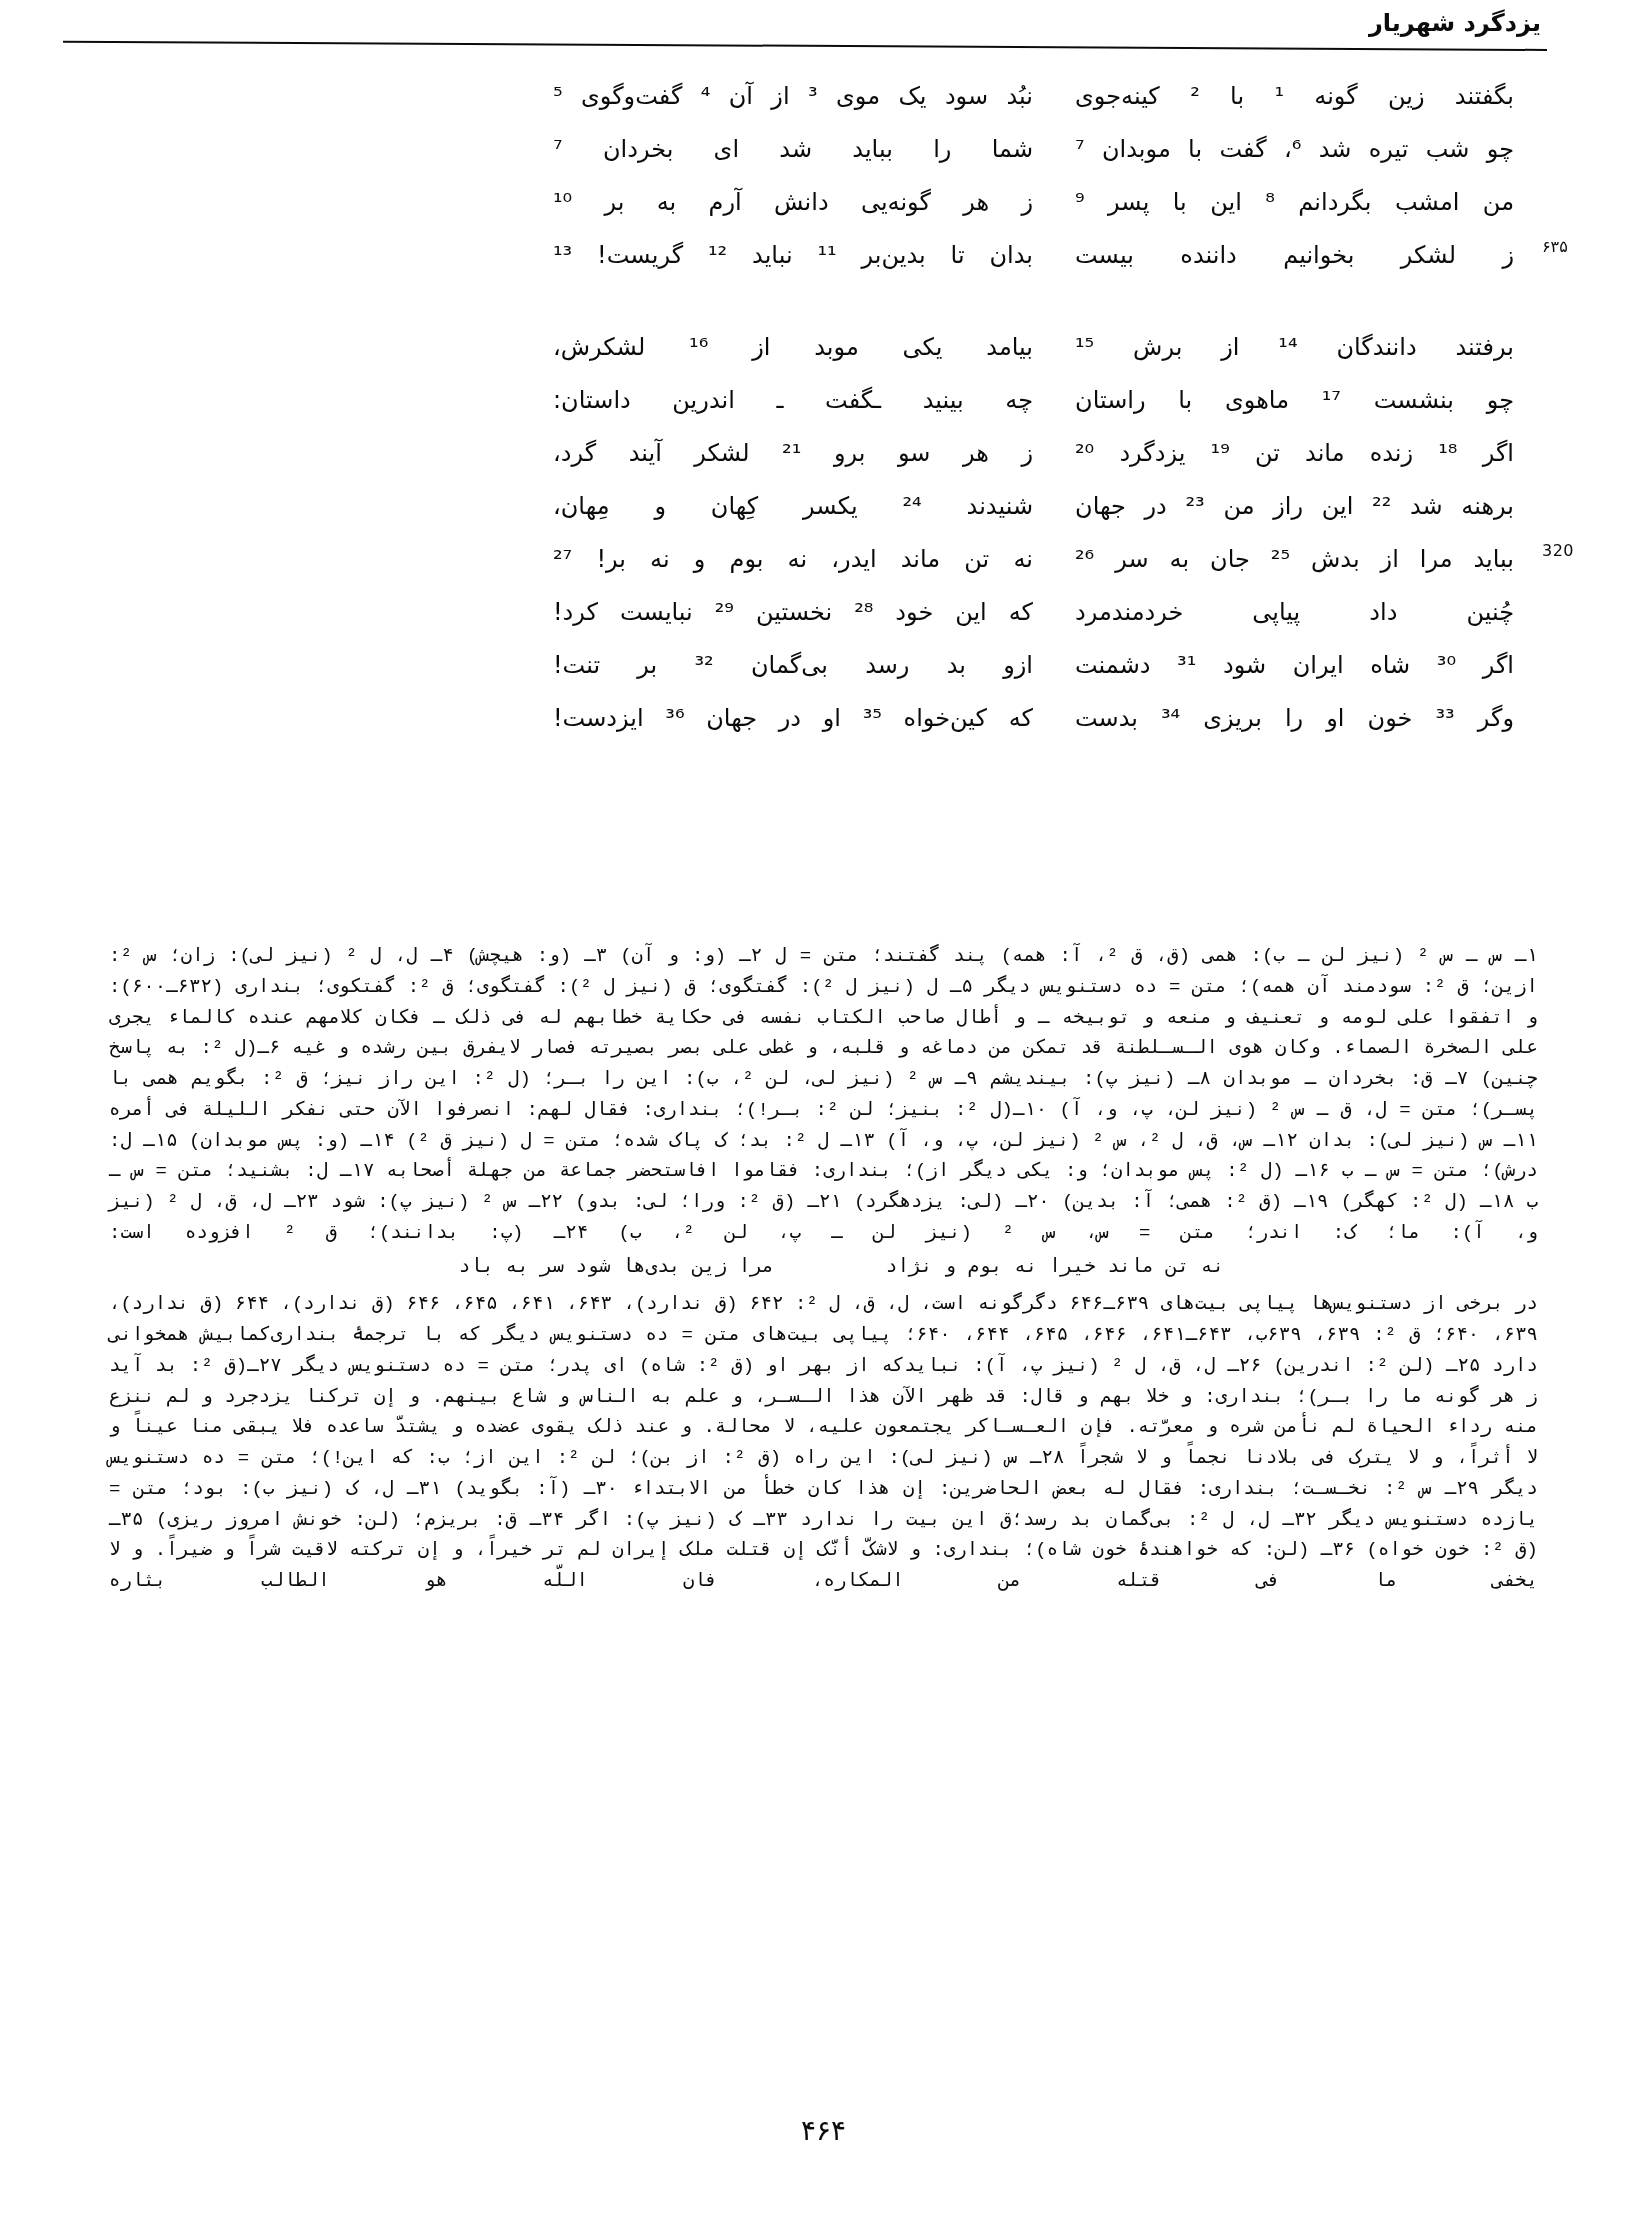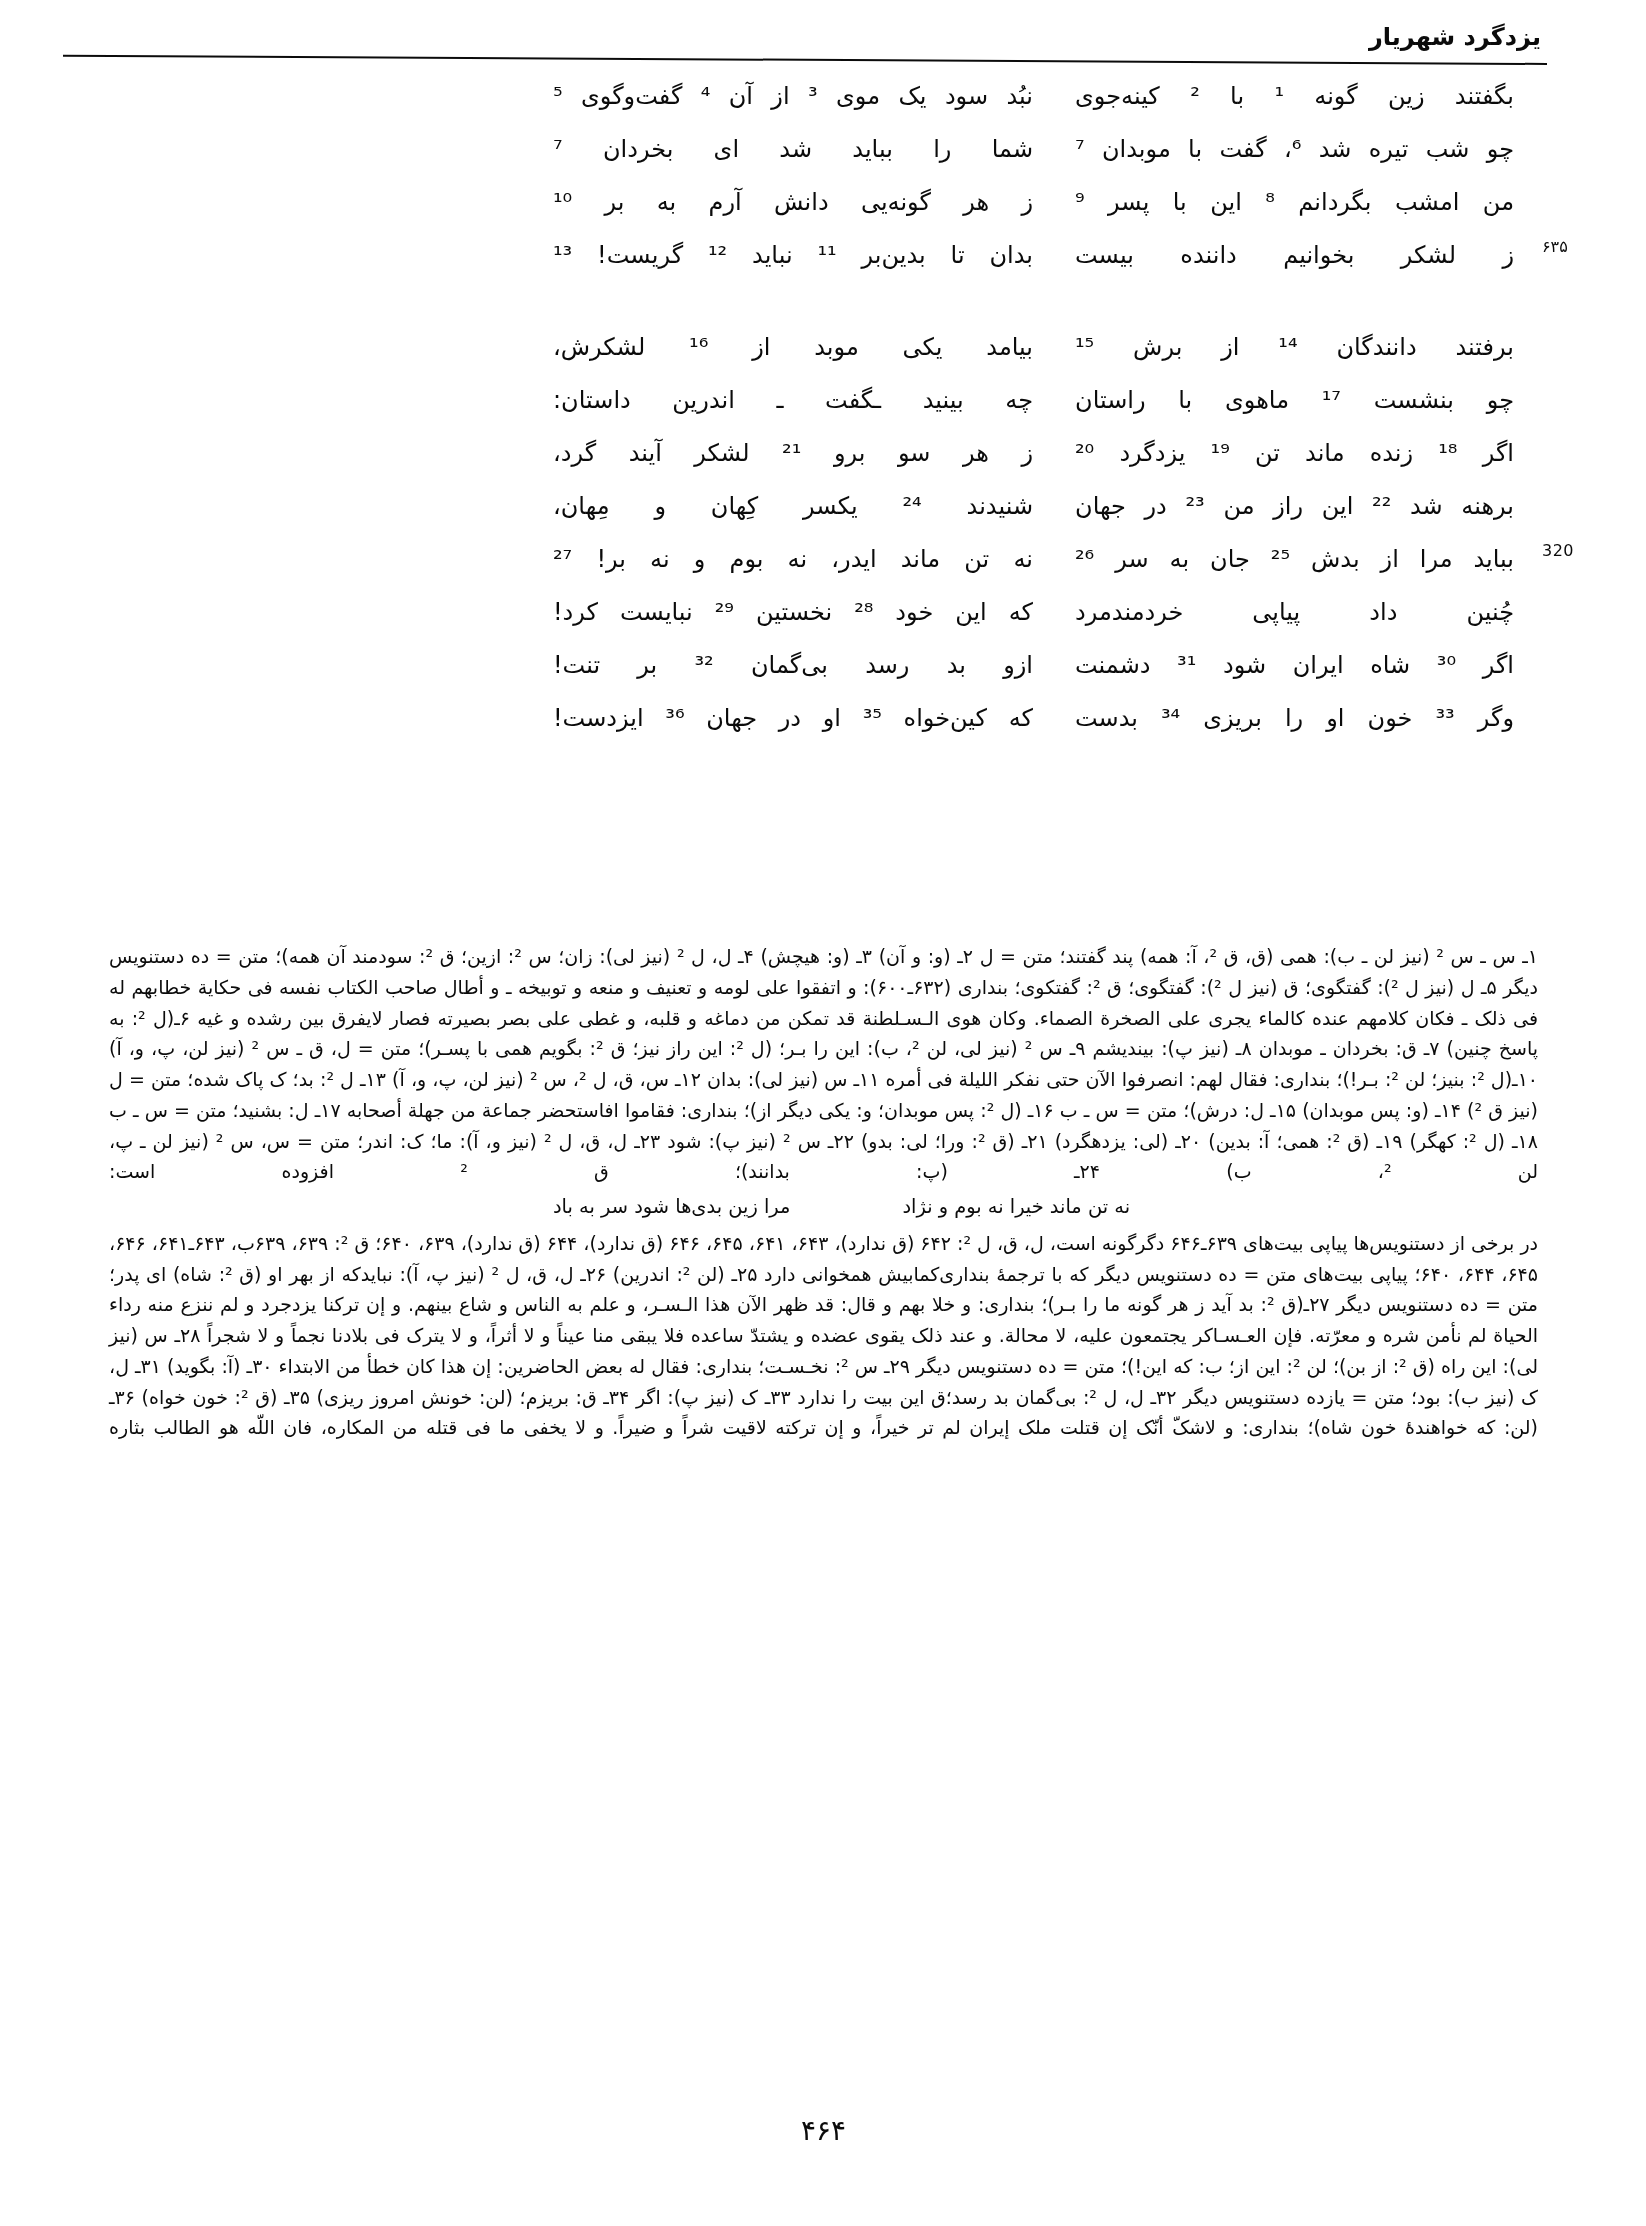--- a/index.html
+++ b/index.html
@@ -20,21 +20,21 @@
     position: absolute;
     inset: 0;
     width: 1647px;
     height: 2226px;
     overflow: hidden;
   }
 
   
   .header {
     position: absolute;
-    top: 21px;
+    top: 7px;
     left: 0;
     right: 0;
     height: 65px;
   }
   .header-title {
     position: absolute;
     right: 106px;
     top: 1.8px;
     font-size: 24px;
     font-weight: bold;
@@ -103,20 +103,21 @@
   
   .apparatus {
     position: absolute;
     top: 941px;
     right: 109px;
     left: 109px;
     font-size: 19px;
     line-height: 1.62;
     text-align: justify;
     text-align-last: right;
+    font-family: Liberation Mono, monospace;
   }
   .apparatus p {
     margin: 0;
     padding: 0;
     text-align: justify;
   }
   .apparatus .rtl-just {
     text-align: justify;
     text-align-last: justify;
   }

